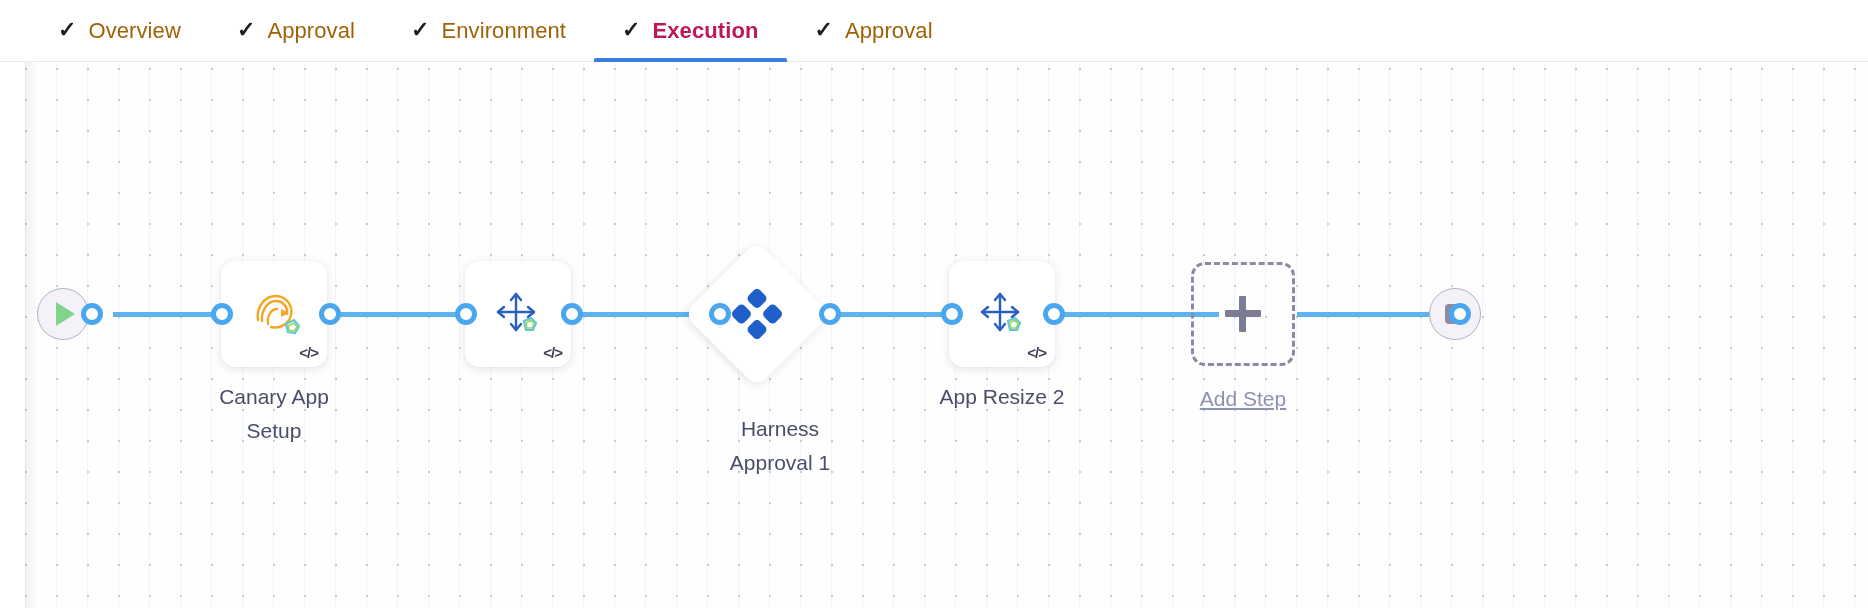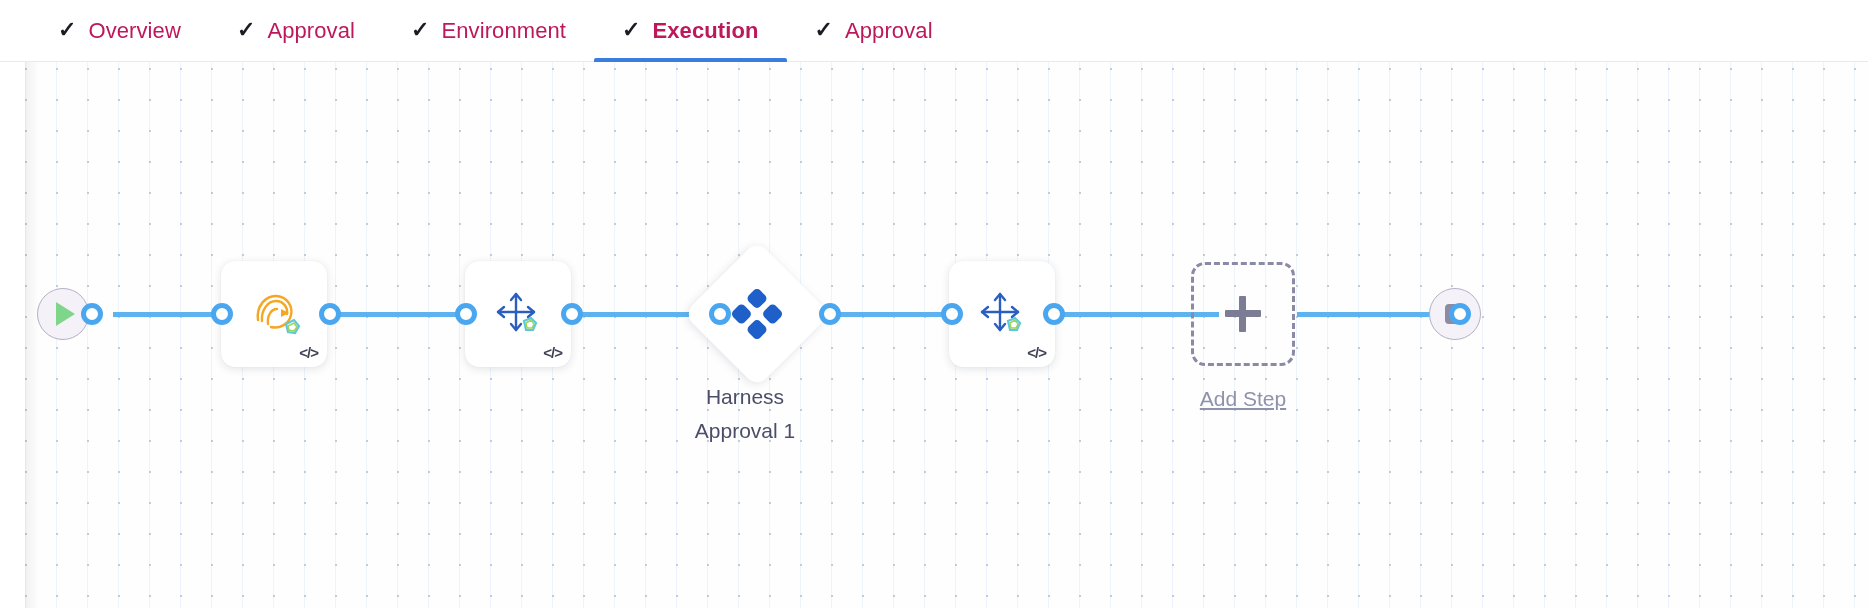--- a/index.html
+++ b/index.html
@@ -35,21 +35,21 @@
   .tab .chk {
     font-size: 22px;
     line-height: 1;
     color: #1b1b23;
     font-weight: 700;
     display: inline-block;
     transform: translateY(-1px);
   }
   .tab .tlabel {
     font-size: 22px;
-    color: #be185d;
+    color: #a16207;
     letter-spacing: 0.1px;
   }
   .tab.active .tlabel { font-weight: 700; color: #be185d; }
   .tab.active::after {
     content: "";
     position: absolute;
     left: 0; right: 0; bottom: 0;
     height: 4px;
     background: #3b7ddd;
     border-radius: 2px 2px 0 0;
@@ -262,20 +262,22 @@
           <path d="M24 38 C23 30, 27 23, 33 23" fill="none" stroke="#f5a623" stroke-width="2.4" stroke-linecap="round"></path>
           <polygon points="37,23 45,27 37,31" fill="#f5a623"></polygon>
           <polygon points="42,38 50,34 55,40 51,47 44,46" fill="none" stroke="#5ec8d8" stroke-width="2.2"></polygon>
           <polygon points="44,40 50,37 53,41 50,45 45,44" fill="none" stroke="#9bd45f" stroke-width="1.6"></polygon>
         </svg>
       </div>
       <div class="code-badge">&lt;/&gt;</div>
     </div>
     <div class="port" style="left:186px;"></div>
     <div class="port" style="left:294px;"></div>
+    <div class="nlabel" style="left:154px;">Canary App
+Setup</div>
 
     <div class="card" style="left:440px;">
       <div class="glyph">
         <svg width="60" height="58" viewBox="0 0 60 58" aria-hidden="true">
           <g stroke="#2a5fc0" stroke-width="2.4" fill="none" stroke-linecap="round" stroke-linejoin="round">
             <line x1="28" y1="9" x2="28" y2="45"></line>
             <line x1="10" y1="27" x2="46" y2="27"></line>
             <polyline points="23,15 28,9 33,15"></polyline>
             <polyline points="23,39 28,45 33,39"></polyline>
             <polyline points="16,22 10,27 16,32"></polyline>
@@ -296,21 +298,21 @@
         <g transform="rotate(45 25 25)">
           <rect x="6" y="6" width="16" height="16" rx="4.5" fill="#1f5fc9"></rect>
           <rect x="28" y="6" width="16" height="16" rx="4.5" fill="#1f5fc9"></rect>
           <rect x="6" y="28" width="16" height="16" rx="4.5" fill="#1f5fc9"></rect>
           <rect x="28" y="28" width="16" height="16" rx="4.5" fill="#1f5fc9"></rect>
         </g>
       </svg>
     </div>
     <div class="port" style="left:684px;"></div>
     <div class="port" style="left:794px;"></div>
-    <div class="nlabel" style="left:625px;">Harness
+    <div class="nlabel" style="left:660px;margin-top:32px;">Harness
 Approval 1</div>
 
     <div class="card" style="left:924px;">
       <div class="glyph">
         <svg width="60" height="58" viewBox="0 0 60 58" aria-hidden="true">
           <g stroke="#2a5fc0" stroke-width="2.4" fill="none" stroke-linecap="round" stroke-linejoin="round">
             <line x1="28" y1="9" x2="28" y2="45"></line>
             <line x1="10" y1="27" x2="46" y2="27"></line>
             <polyline points="23,15 28,9 33,15"></polyline>
             <polyline points="23,39 28,45 33,39"></polyline>
@@ -318,20 +320,21 @@
             <polyline points="40,22 46,27 40,32"></polyline>
           </g>
           <polygon points="36,36 43,33 48,38 45,45 38,45" fill="none" stroke="#5ec8d8" stroke-width="2.2"></polygon>
           <polygon points="38,38 43,35 46,39 44,43 39,43" fill="none" stroke="#9bd45f" stroke-width="1.5"></polygon>
         </svg>
       </div>
       <div class="code-badge">&lt;/&gt;</div>
     </div>
     <div class="port" style="left:916px;"></div>
     <div class="port" style="left:1018px;"></div>
+    <div class="nlabel" style="left:882px;">App Resize 2</div>
 
     <div class="addstep" style="left:1166px;">
       <div class="plus"></div>
     </div>
     <div class="nlabel muted" style="left:1123px;text-decoration:underline;">Add Step</div>
 
     <div class="port" style="left:1424px;"></div>
     <div class="terminal" style="left:1404px;">
       <div class="stop-sq"></div>
     </div>

